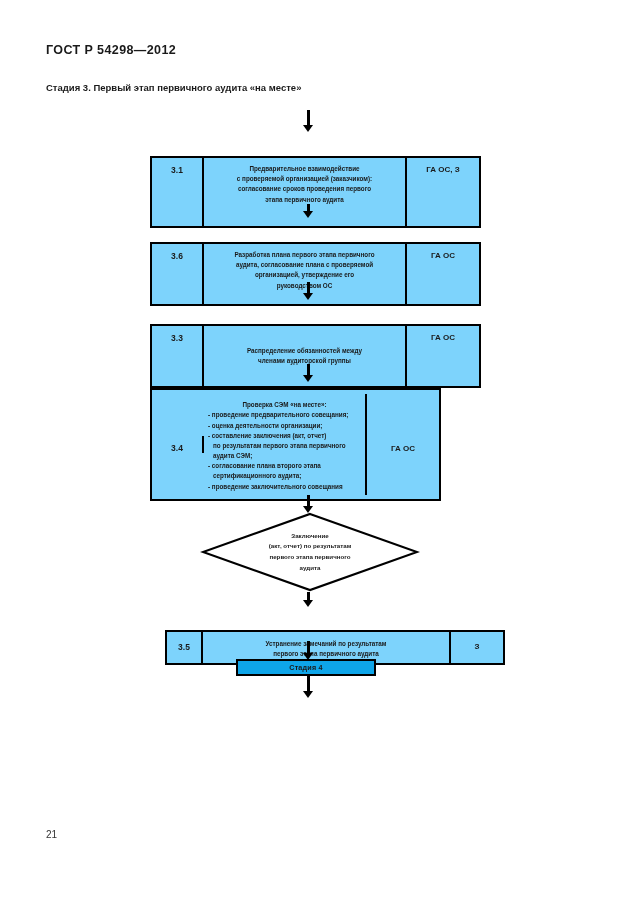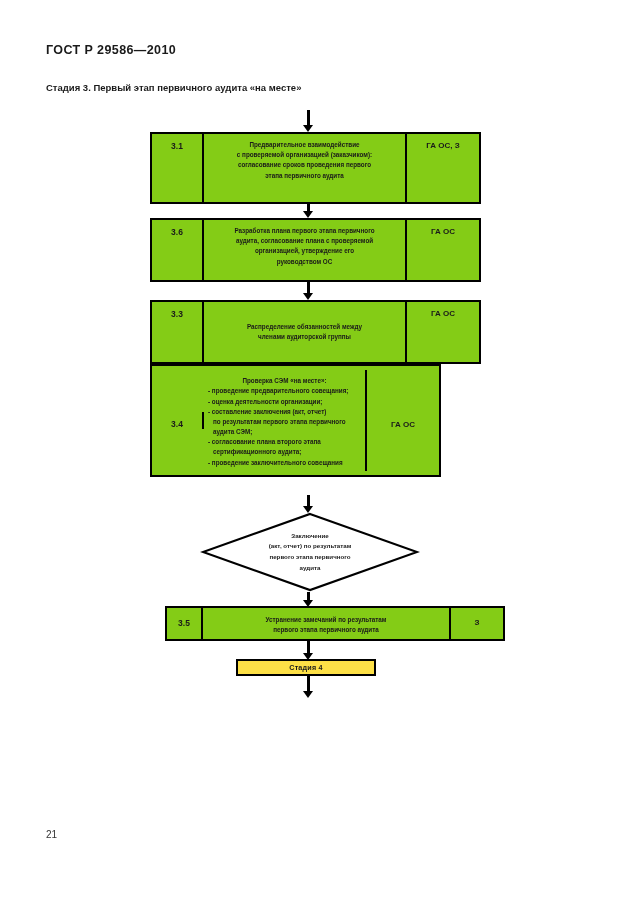--- a/index.html
+++ b/index.html
@@ -58,21 +58,22 @@
     width: 630px;
     height: 913px;
   }
 
   
   .proc-row {
     position: absolute;
     border: 2px solid #000;
     box-sizing: border-box;
     display: flex;
-    background: #84cc16;
+    background: #7dd3fc;
+    margin-top: 24px;
   }
   .cell-num {
     width: 52px;
     flex: 0 0 52px;
     border-right: 2px solid #000;
     box-sizing: border-box;
     display: flex;
     align-items: flex-start;
     justify-content: center;
     padding-top: 7px;
@@ -180,21 +181,21 @@
     position: absolute;
     left: 236px;
     top: 659px;
     width: 140px;
     height: 17px;
     border: 2px solid #000;
     box-sizing: border-box;
     display: flex;
     align-items: center;
     justify-content: center;
-    background: #fde047;
+    background: #0ea5e9;
   }
   .terminal span {
     font-size: 7.2px;
     font-weight: bold;
     letter-spacing: 0.2px;
   }
 
   
   .conn {
     position: absolute;
@@ -248,21 +249,21 @@
 
   #conn-bottom { left: 301px; top: 676px; height: 22px; }
   #conn-bottom .shaft { height: 16px; }
   #conn-bottom .head  { top: 15px; }
 </style>
 </head>
 <body>
 
 <div class="page">
 
-  <div class="std-header">ГОСТ Р 29586—2010</div>
+  <div class="std-header">ГОСТ Р 54298—2012</div>
 
   <div class="stage-title">Стадия 3. Первый этап первичного аудита «на месте»</div>
 
   <div class="flow">
 
     <div class="conn" id="conn-top">
       <div class="shaft"></div>
       <div class="head"></div>
     </div>
 

